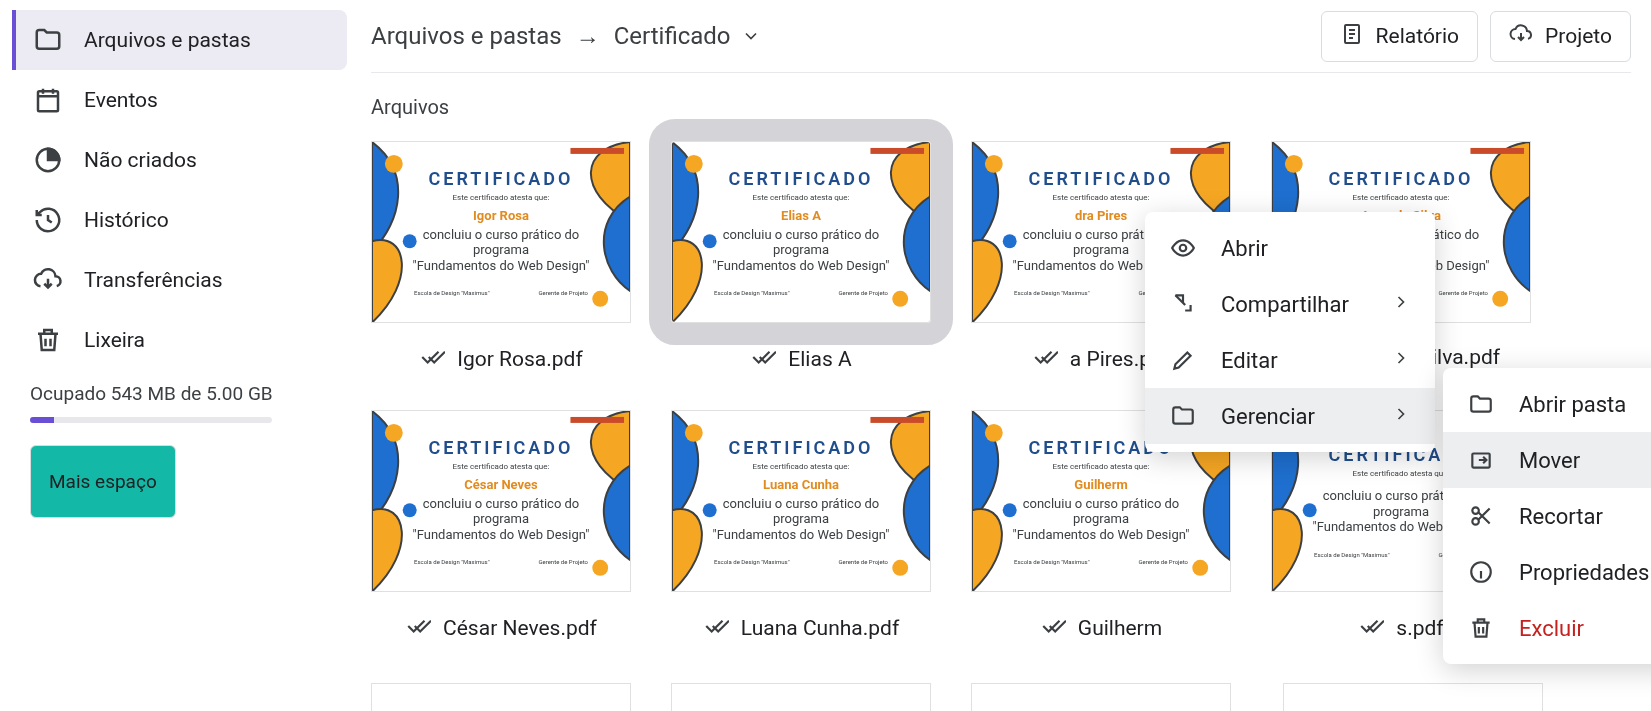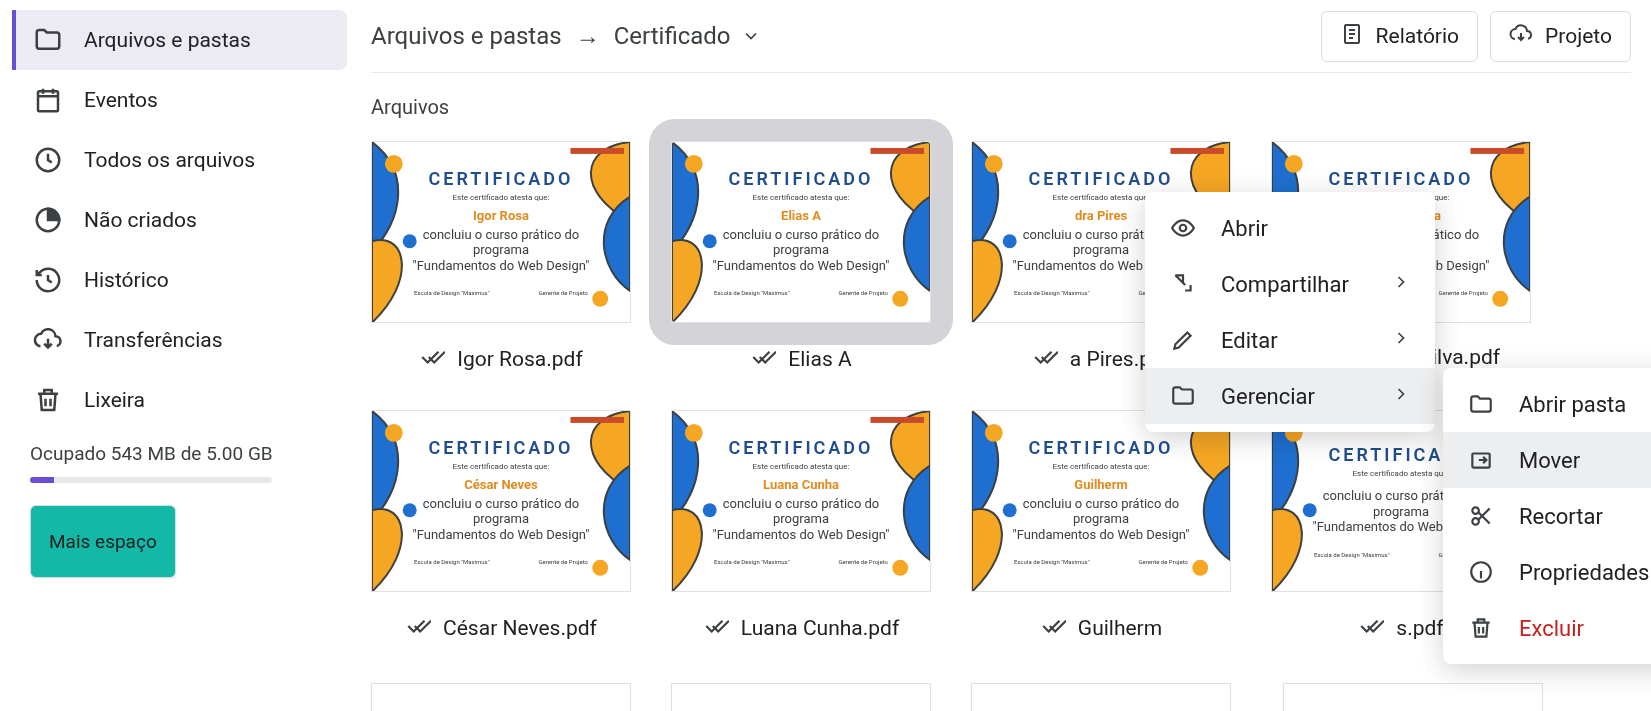--- a/index.html
+++ b/index.html
@@ -34,21 +34,21 @@
 .thumb-text .name { color: #e28b1f; font-weight: 700; font-size: 13px; margin-top: 6px; }
 .thumb-text .p { color: #3c4043; font-size: 13px; margin-top: 4px; line-height: 1.2; }
 .thumb-text .foot { display: flex; justify-content: space-between; width: 100%; margin-top: 16px; font-size: 6px; color: #3c4043; padding: 0 18px; }
 .caption { display: flex; align-items: center; justify-content: center; gap: 12px; font-size: 21px; margin-top: 20px; }
 .menu { position: absolute; background: #fff; border-radius: 8px; box-shadow: 0 6px 28px rgba(0,0,0,.18); padding: 8px 0; z-index: 20; }
 .menu-item { display: flex; align-items: center; height: 56px; padding: 0 24px; gap: 24px; font-size: 22px; color: #202124; cursor: pointer; }
 .menu-item.hover { background: #edeef0; }
 .menu-item .mi-icon { width: 28px; height: 28px; display: flex; align-items: center; justify-content: center; }
 .menu-item .chev { margin-left: auto; }
 .menu-item.danger { color: #c5221f; }
-#menu1 { left: 790px; top: 192px; width: 290px; }
+#menu1 { left: 790px; top: 212px; width: 290px; }
 #menu2 { left: 1088px; top: 368px; width: 362px; }
 .row3 { position: absolute; bottom: 0; left: 16px; display: flex; gap: 40px; }
 .row3 .thumb { height: 28px; border-bottom: none; }
 svg { stroke: #3c4043; stroke-width: 2; fill: none; }
 </style>
 </head>
 <body>
 
 <div class="sidebar">
   <div class="side-item active">
@@ -60,29 +60,20 @@
     <span class="label">Arquivos e pastas</span>
   </div>
   <div class="side-item">
     <span class="icon">
         <svg viewBox="0 0 24 24" width="30" height="30">
           <rect x="4" y="5" width="16" height="16" rx="1"></rect>
           <path d="M4 9h16M8 3v4M16 3v4"></path>
         </svg>
       </span>
     <span class="label">Eventos</span>
-  </div>
-  <div class="side-item">
-    <span class="icon">
-        <svg viewBox="0 0 24 24" width="30" height="30">
-          <circle cx="12" cy="12" r="9"></circle>
-          <path d="M12 7v5l3 2"></path>
-        </svg>
-      </span>
-    <span class="label">Todos os arquivos</span>
   </div>
   <div class="side-item">
     <span class="icon">
         <svg viewBox="0 0 24 24" width="30" height="30">
           <circle cx="12" cy="12" r="9"></circle>
           <path d="M12 3a9 9 0 0 1 9 9h-9V3z" fill="#3c4043"></path>
         </svg>
       </span>
     <span class="label">Não criados</span>
   </div>

